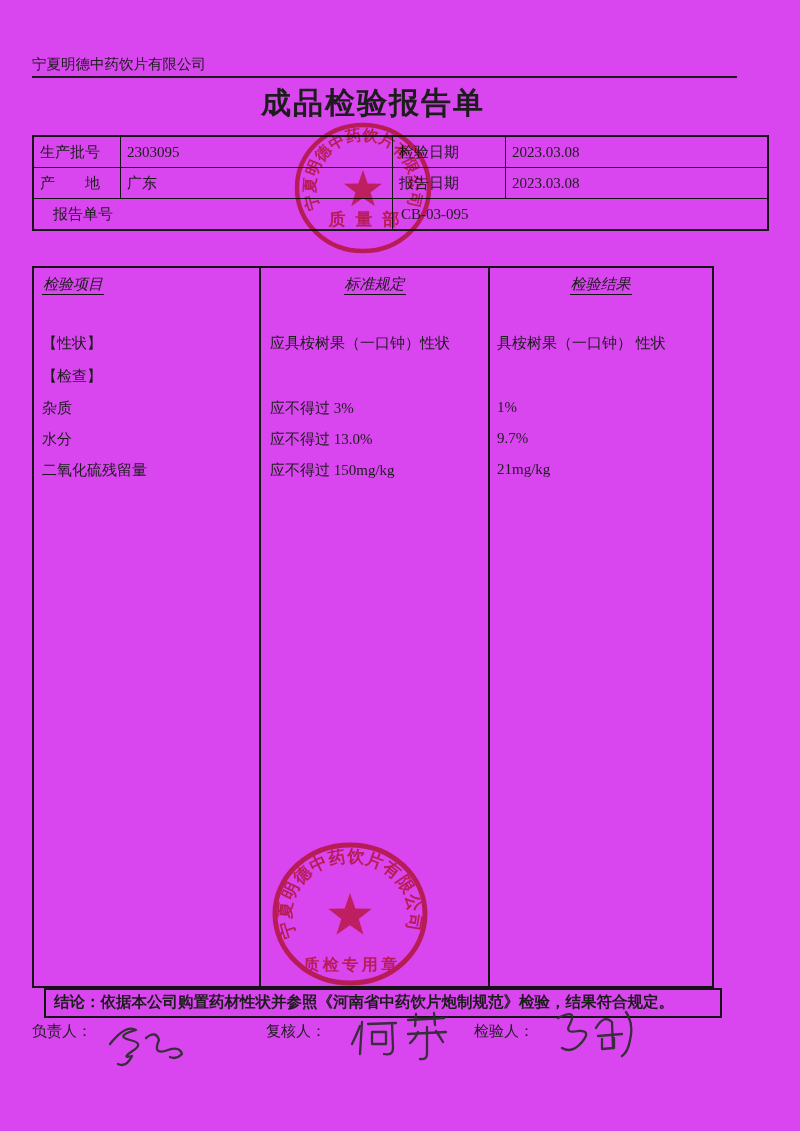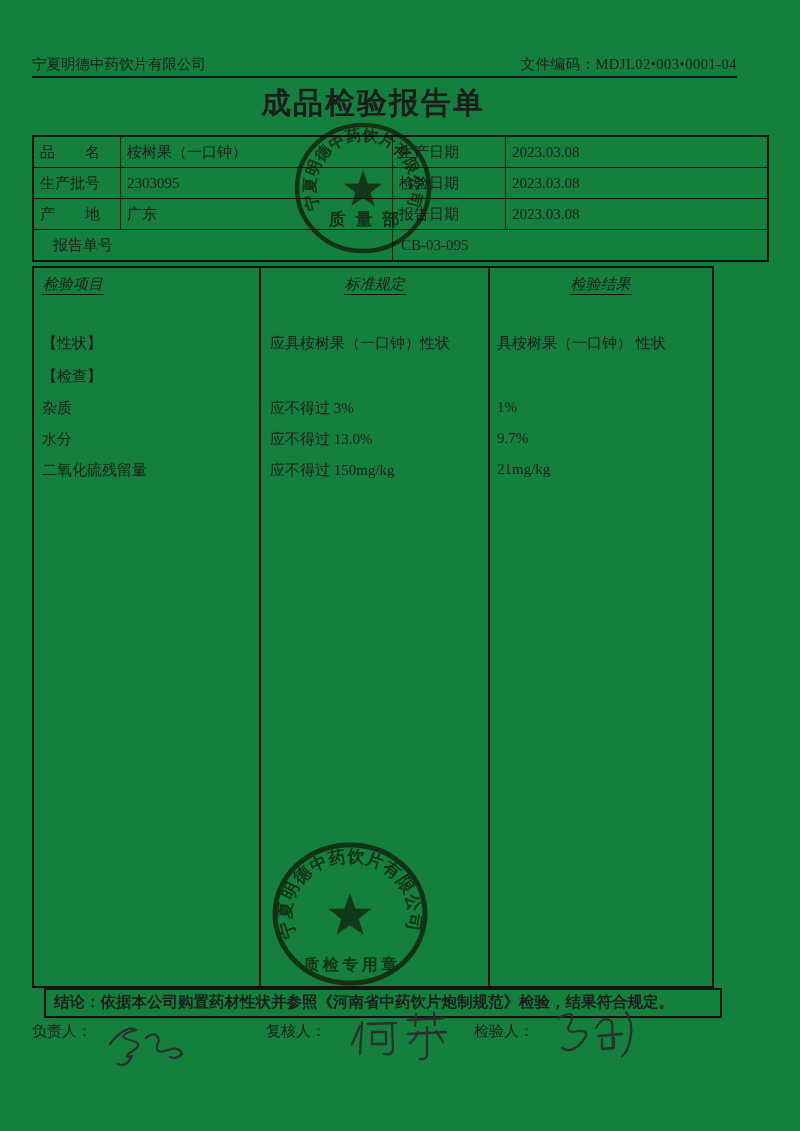--- a/index.html
+++ b/index.html
@@ -1,17 +1,17 @@
 <!DOCTYPE html>
 <html><head>
 <meta charset="utf-8">
 <style>
   html,body{margin:0;padding:0;background:#ffffff;}
   .page{
-    position:relative;width:800px;height:1131px;background:#15803d;
+    position:relative;width:800px;height:1131px;background:#d946ef;
     font-family:"Liberation Serif","DejaVu Serif",serif;color:#1c1c1c;overflow:hidden;
   }
   .abs{position:absolute;}
 
   
   .company{left:32px;top:55px;font-size:14.5px;}
   .doccode{left:420px;top:55px;width:317px;text-align:right;font-size:14.5px;letter-spacing:.5px;}
   .hrule{left:32px;top:76px;width:705px;height:2px;background:#1a1a1a;}
   .title{left:32px;top:83px;width:682px;text-align:center;font-size:30px;font-weight:bold;letter-spacing:2px;}
 
@@ -48,32 +48,25 @@
   
   .stamp{position:absolute;mix-blend-mode:multiply;opacity:.85;}
   .stamp text{font-family:"Liberation Serif","DejaVu Serif",serif;font-weight:bold;}
 </style>
 </head>
 <body>
 
 <div class="page">
 
   <div class="abs company">宁夏明德中药饮片有限公司</div>
-  <div class="abs doccode"><span>文件编码：</span><span>MDJL02•003•0001-04</span></div>
   <div class="abs hrule"></div>
   <div class="abs title">成品检验报告单</div>
 
   <table class="info">
     <tbody>
-        <tr>
-      <td class="c-label">品　　名</td>
-      <td class="c-value">桉树果（一口钟）</td>
-      <td class="c-dlabel">生产日期</td>
-      <td class="c-dvalue">2023.03.08</td>
-    </tr>
     <tr>
       <td class="c-label">生产批号</td>
       <td class="c-value">2303095</td>
       <td class="c-dlabel">检验日期</td>
       <td class="c-dvalue">2023.03.08</td>
     </tr>
     <tr>
       <td class="c-label">产　　地</td>
       <td class="c-value">广东</td>
       <td class="c-dlabel">报告日期</td>

